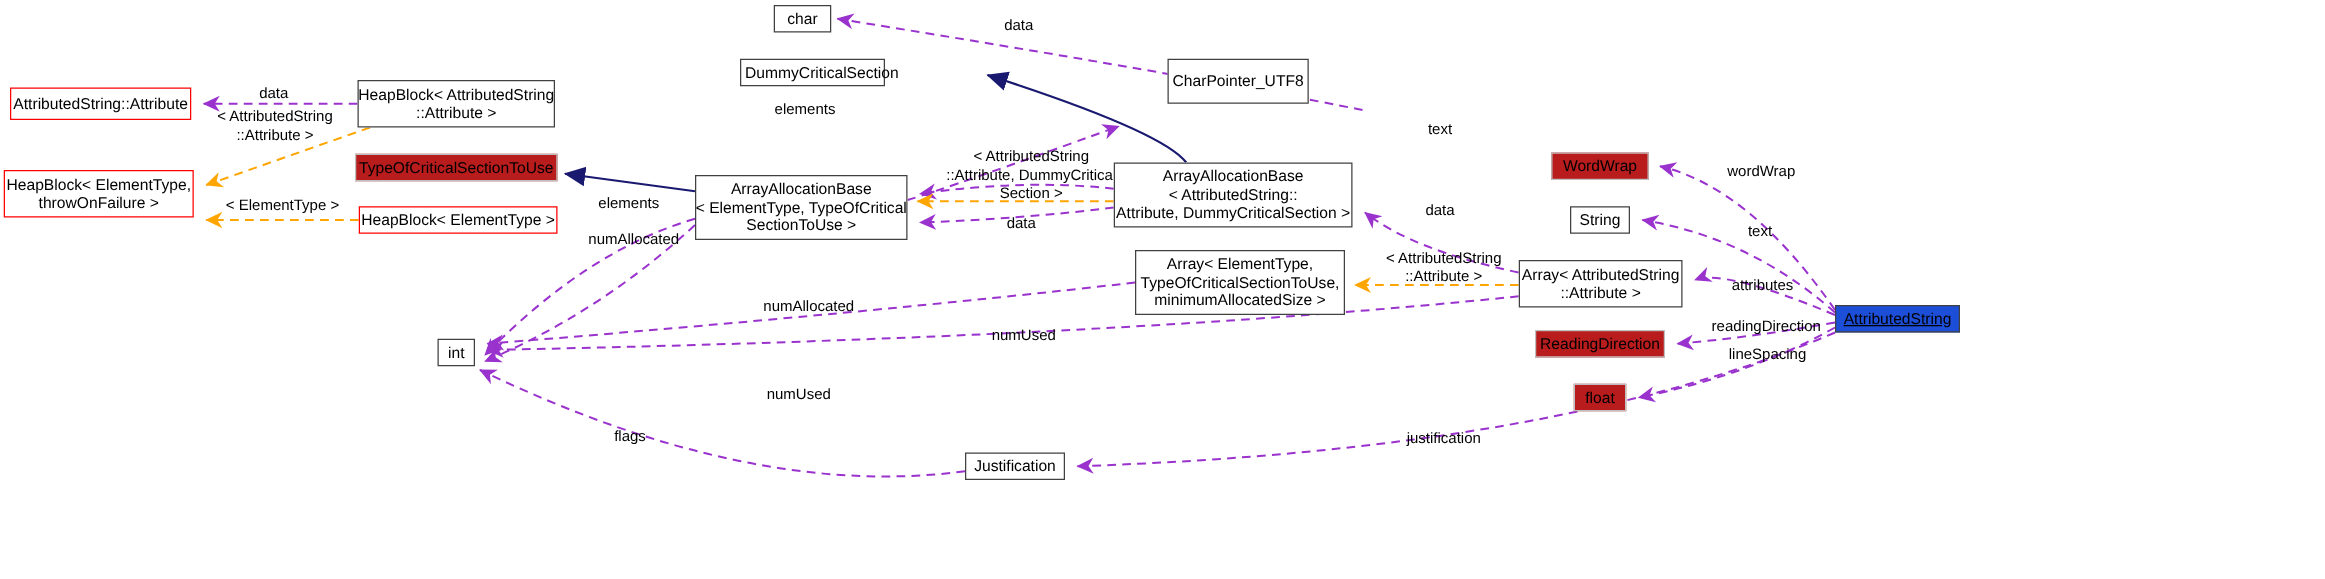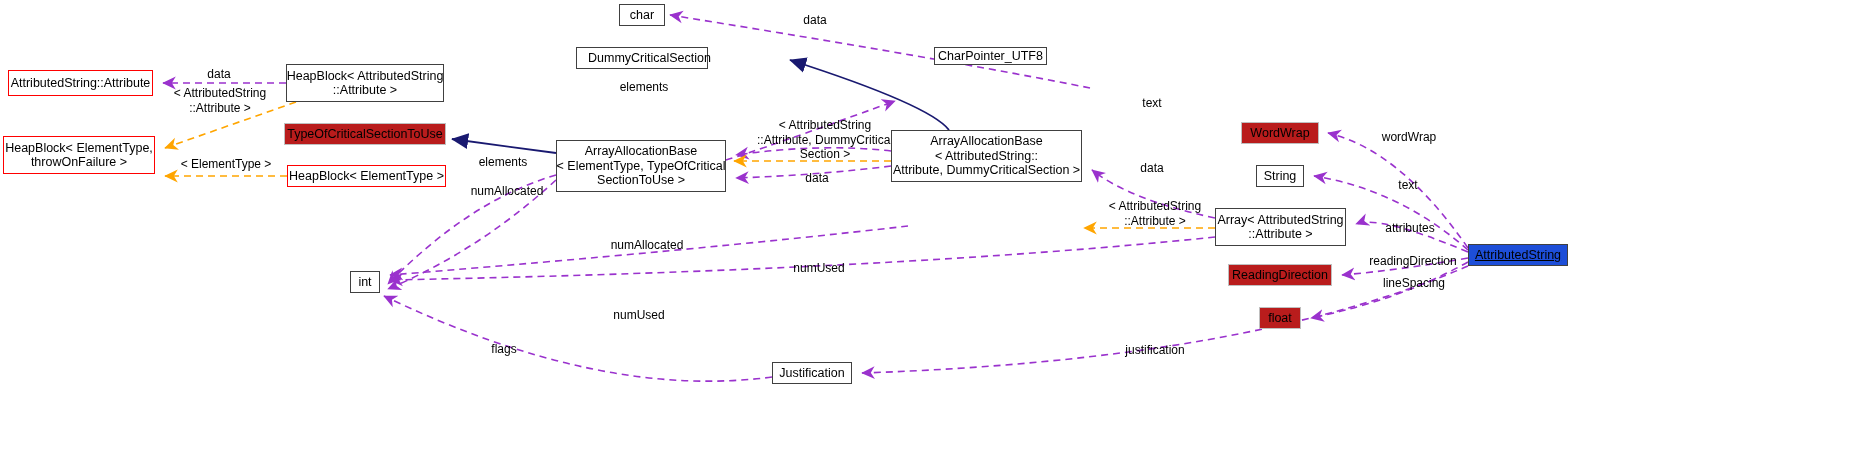--- a/index.html
+++ b/index.html
@@ -104,28 +104,31 @@
   </svg>
 
   <div class="node red" style="left:8px;top:70px;width:145px;height:26px;">AttributedString::Attribute</div>
   <div class="node red" style="left:3px;top:136px;width:152px;height:38px;">HeapBlock&lt; ElementType,
 throwOnFailure &gt;</div>
   <div class="node dark" style="left:286px;top:64px;width:158px;height:38px;">HeapBlock&lt; AttributedString
 ::Attribute &gt;</div>
   <div class="node grey" style="left:284px;top:123px;width:162px;height:22px;">TypeOfCriticalSectionToUse</div>
   <div class="node red" style="left:287px;top:165px;width:159px;height:22px;">HeapBlock&lt; ElementType &gt;</div>
   <div class="node dark" style="left:619px;top:4px;width:46px;height:22px;">char</div>
-  <div class="node dark" style="left:576px;top:47px;width:132px;height:22px;padding-left:15px;">DummyCriticalSection</div>
+  <div class="node dark" style="left:592px;top:47px;width:116px;height:22px;padding-left:15px;">DummyCriticalSection</div>
   <div class="node dark" style="left:556px;top:140px;width:170px;height:52px;">ArrayAllocationBase
 &lt; ElementType, TypeOfCritical
 SectionToUse &gt;</div>
-  <div class="node dark" style="left:934px;top:47px;width:113px;height:18px;text-align:center;">CharPointer_UTF8</div>
+  <div class="node dark" style="left:934px;top:47px;width:113px;height:36px;text-align:center;">CharPointer_UTF8</div>
   <div class="node dark" style="left:891px;top:130px;width:191px;height:52px;">ArrayAllocationBase
 &lt; AttributedString::
 Attribute, DummyCriticalSection &gt;</div>
+  <div class="node dark" style="left:908px;top:200px;width:168px;height:52px;">Array&lt; ElementType,
+TypeOfCriticalSectionToUse,
+minimumAllocatedSize &gt;</div>
   <div class="node dark" style="left:1215px;top:208px;width:131px;height:38px;">Array&lt; AttributedString
 ::Attribute &gt;</div>
   <div class="node dark" style="left:350px;top:271px;width:30px;height:22px;text-align:right;">int</div>
   <div class="node dark" style="left:772px;top:362px;width:80px;height:22px;">Justification</div>
   <div class="node grey" style="left:1241px;top:122px;width:78px;height:22px;">WordWrap</div>
   <div class="node dark" style="left:1256px;top:165px;width:48px;height:22px;">String</div>
   <div class="node grey" style="left:1228px;top:264px;width:104px;height:22px;">ReadingDirection</div>
   <div class="node grey" style="left:1259px;top:307px;width:42px;height:22px;">float</div>
   <div class="node current" style="left:1468px;top:244px;width:100px;height:22px;">AttributedString</div>
 

